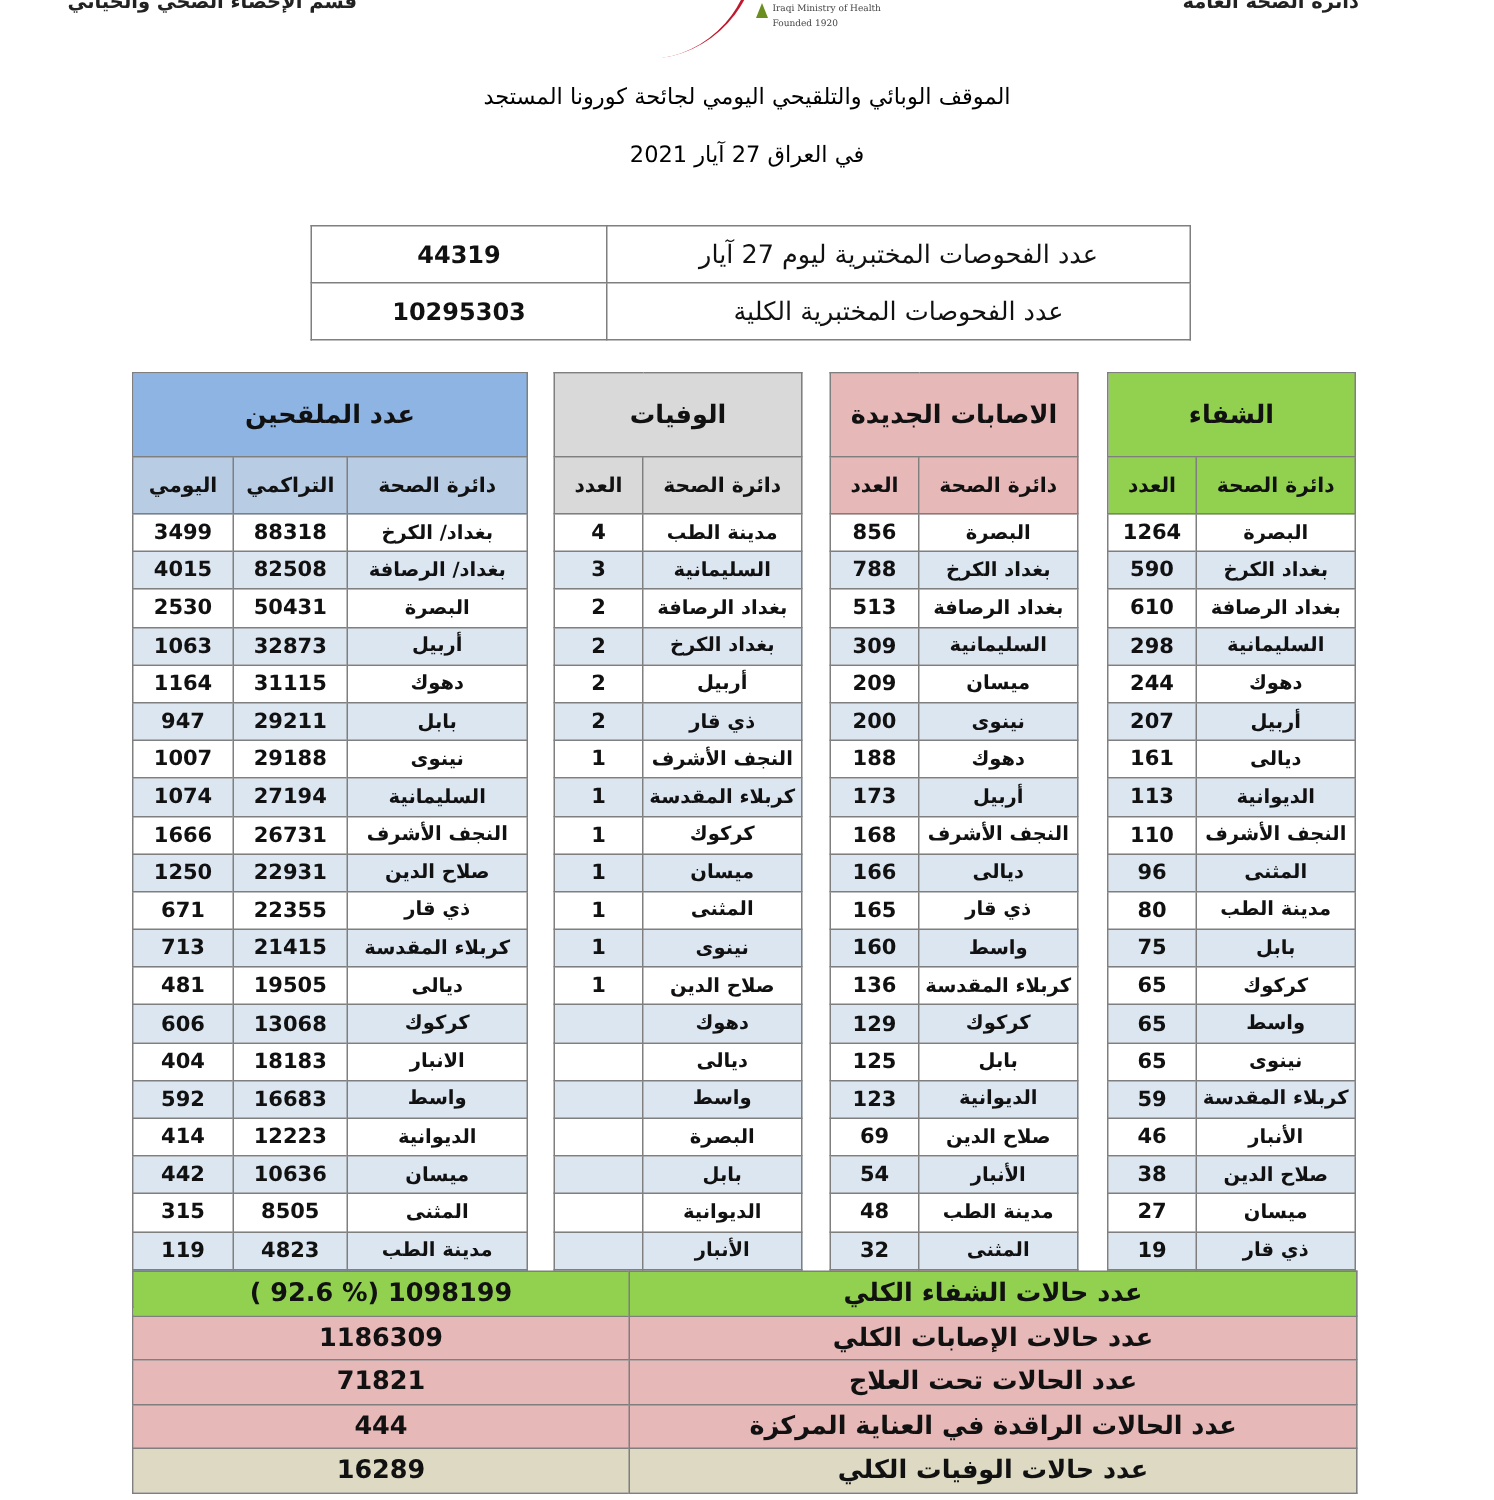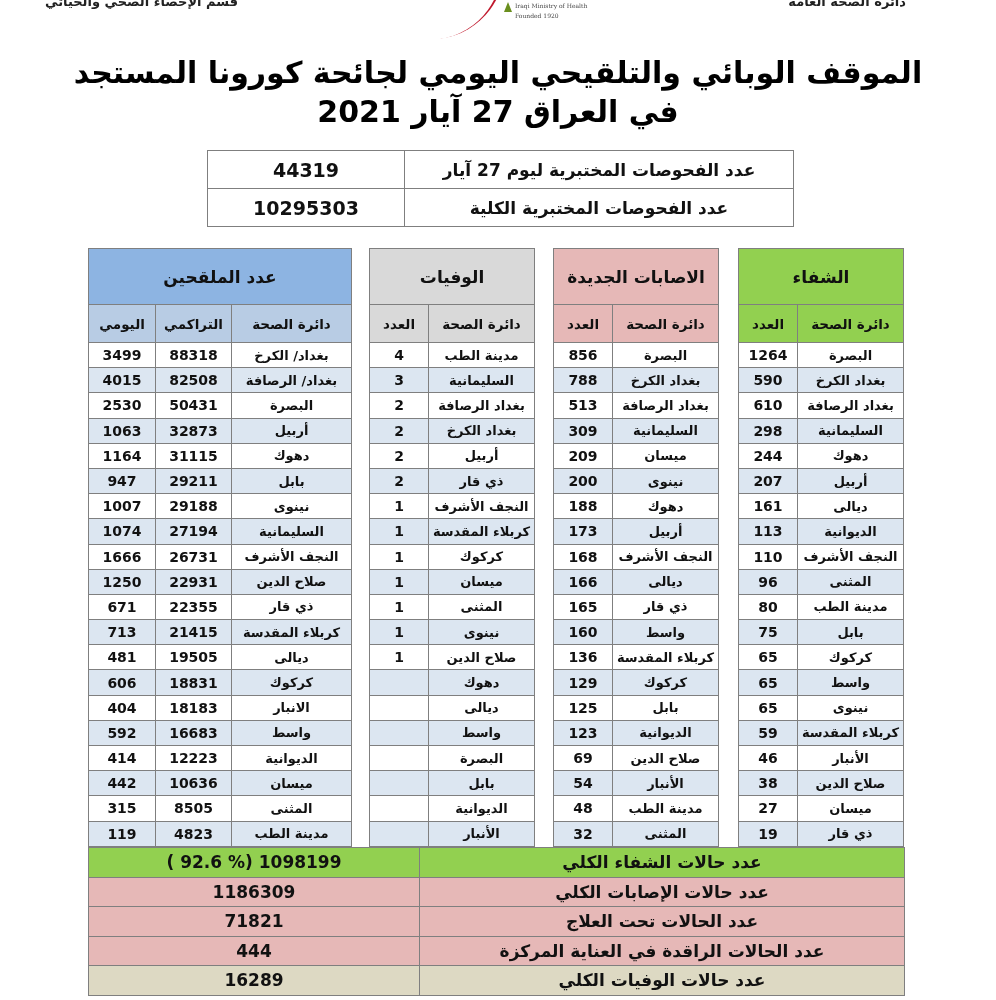--- a/index.html
+++ b/index.html
@@ -8,31 +8,31 @@
 
   .top-strip { position: absolute; top: 0; left: 0; right: 0; height: 40px; }
   .top-right-text { position: absolute; right: 90px; top: -6px; font-size: 13px; font-weight: bold; direction: rtl; color:#222; }
   .top-left-text { position: absolute; left: 45px; top: -6px; font-size: 13px; font-weight: bold; direction: rtl; color:#222; }
   .logo-arc { position: absolute; left: 420px; top: -40px; width: 90px; height: 75px; border-right: 3px solid #c0192d; border-radius: 0 0 80px 0; transform: rotate(-8deg); }
   .logo-box { position: absolute; left: 500px; top: 0px; width: 120px; height: 30px; font-size: 6px; color: #444; font-family: "DejaVu Serif", serif; }
   .logo-box .emblem { position:absolute; left: 4px; top: 2px; width: 8px; height: 10px; background: #6a8f1e; clip-path: polygon(50% 0,100% 100%,0 100%); }
   .logo-box .l1 { position:absolute; left: 15px; top: 2px; }
   .logo-box .l2 { position:absolute; left: 15px; top: 12px; }
 
-  .title { position: absolute; left: 0; right: 0; text-align: center; direction: rtl; font-weight: bold; font-size: 30px; color: #000; }
+  .title { position: absolute; left: 0; right: 0; text-align: center; direction: rtl; font-weight: normal; font-size: 15px; color: #000; }
   .title.t1 { top: 55px; }
   .title.t2 { top: 94px; }
 
   table { border-collapse: collapse; direction: rtl; position: absolute; }
   td, th { border: 1px solid #7f7f7f; text-align: center; font-weight: bold; }
 
   .tests { left: 207px; top: 150px; width: 587px; }
   .tests td { height: 38px; font-size: 17px; }
-  .tests td.lbl { width: 389px; font-weight: bold; }
-  .tests td.val { font-size: 19px; }
+  .tests td.lbl { width: 389px; font-weight: normal; }
+  .tests td.val { font-size: 16px; }
 
   .grid { font-size: 13px; }
   .grid td { height: 25.2px; }
   .grid .hdr-title td { height: 56px; font-size: 17px; }
   .grid .hdr-cols td { height: 38px; font-size: 13.5px; }
   .grid tr.alt td { background: #dce6f1; }
   .grid td.num { font-size: 14px; }
 
   .recov { left: 738px; top: 248px; width: 166px; }
   .recov .hdr-title td, .recov .hdr-cols td, .recov .total td { background: #92d050; }
@@ -447,21 +447,21 @@
         <td class="num cum">21415</td>
         <td class="num">713</td>
       </tr>
       <tr>
         <td class="name">ديالى</td>
         <td class="num cum">19505</td>
         <td class="num">481</td>
       </tr>
       <tr class="alt">
         <td class="name">كركوك</td>
-        <td class="num cum">18831</td>
+        <td class="num cum">13068</td>
         <td class="num">606</td>
       </tr>
       <tr>
         <td class="name">الانبار</td>
         <td class="num cum">18183</td>
         <td class="num">404</td>
       </tr>
       <tr class="alt">
         <td class="name">واسط</td>
         <td class="num cum">16683</td>

